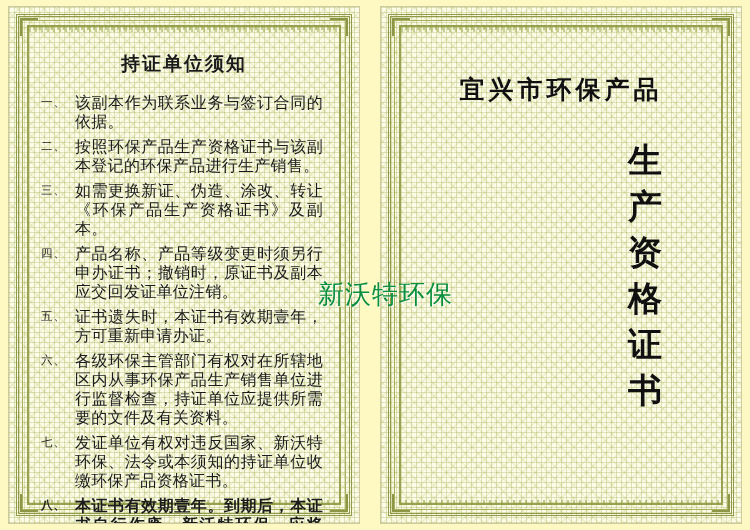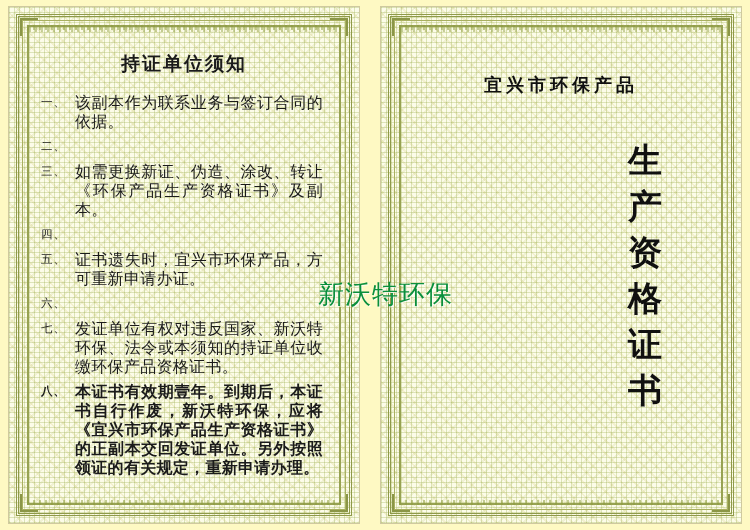--- a/index.html
+++ b/index.html
@@ -155,21 +155,21 @@
   }
   .notice-item.bold .notice-num,
   .notice-item.bold .notice-text { font-weight: bold; }
 
   
   .cert-head {
     margin-top: 40px;
     text-align: center;
     font-family: "DejaVu Sans", "Liberation Sans", sans-serif;
     font-weight: bold;
-    font-size: 18px;
+    font-size: 25px;
     letter-spacing: 4px;
     color: #101010;
   }
   .cert-vertical {
     position: absolute;
     top: 104px;
     right: 40px;
     width: 60px;
     text-align: center;
   }
@@ -215,34 +215,37 @@
     <div class="content">
       <div class="notice-title">持证单位须知</div>
 
       <div class="notice-list">
         <div class="notice-item">
           <div class="notice-num">一、</div>
           <div class="notice-text">该副本作为联系业务与签订合同的依据。</div>
         </div>
         <div class="notice-item">
           <div class="notice-num">二、</div>
+          <div class="notice-text">按照环保产品生产资格证书与该副本登记的环保产品进行生产销售。</div>
         </div>
         <div class="notice-item">
           <div class="notice-num">三、</div>
           <div class="notice-text">如需更换新证、伪造、涂改、转让《环保产品生产资格证书》及副本。</div>
         </div>
         <div class="notice-item">
           <div class="notice-num">四、</div>
+          <div class="notice-text">产品名称、产品等级变更时须另行申办证书；撤销时，原证书及副本应交回发证单位注销。</div>
         </div>
         <div class="notice-item">
           <div class="notice-num">五、</div>
-          <div class="notice-text">证书遗失时，宜兴市环保产品，方可重新申请办证。</div>
+          <div class="notice-text">证书遗失时，本证书有效期壹年，方可重新申请办证。</div>
         </div>
         <div class="notice-item">
           <div class="notice-num">六、</div>
+          <div class="notice-text">各级环保主管部门有权对在所辖地区内从事环保产品生产销售单位进行监督检查，持证单位应提供所需要的文件及有关资料。</div>
         </div>
         <div class="notice-item">
           <div class="notice-num">七、</div>
           <div class="notice-text">发证单位有权对违反国家、新沃特环保、法令或本须知的持证单位收缴环保产品资格证书。</div>
         </div>
         <div class="notice-item bold">
           <div class="notice-num">八、</div>
           <div class="notice-text">本证书有效期壹年。到期后，本证书自行作废，新沃特环保，应将《宜兴市环保产品生产资格证书》的正副本交回发证单位。另外按照领证的有关规定，重新申请办理。</div>
         </div>
       </div>

